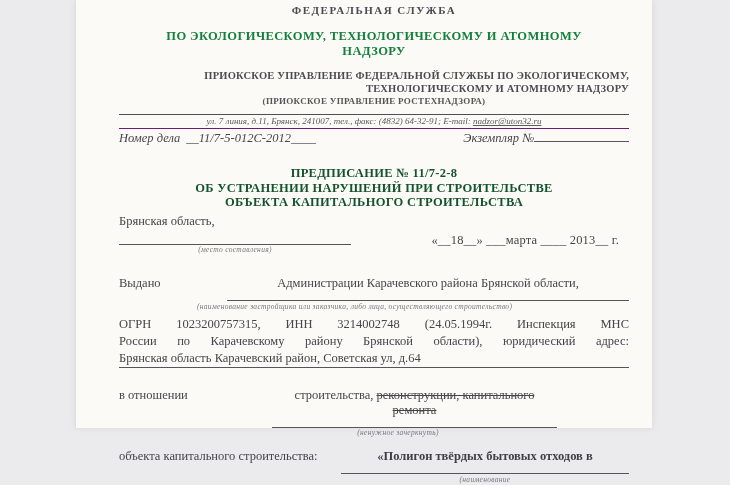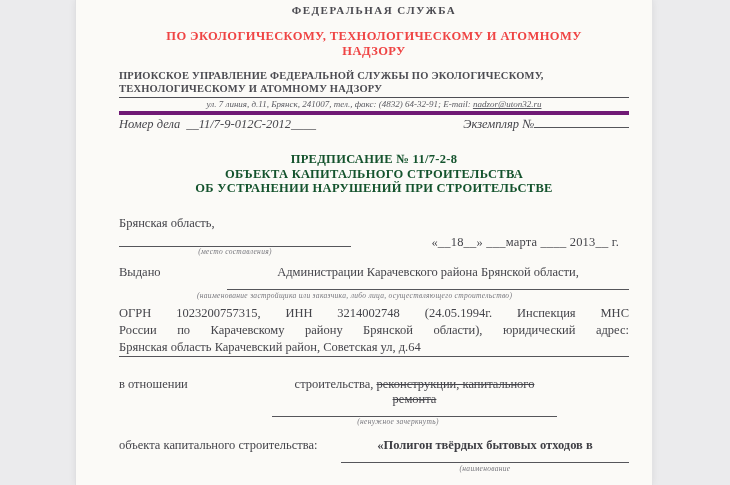--- a/index.html
+++ b/index.html
@@ -1,60 +1,60 @@
 <!DOCTYPE html>
 <html><head>
 <meta charset="utf-8">
 <style>
   * { margin:0; padding:0; box-sizing:border-box; }
   html,body { width:730px; height:485px; overflow:hidden; }
   body { background:#ebebed; font-family:"Liberation Serif","DejaVu Serif",serif; }
 
   .stage { position:relative; width:730px; height:485px; background:#ebebed; }
   .paper {
-    position:absolute; left:75px; top:0; width:578px; height:485px;
+    position:absolute; left:75px; top:0; width:578px; height:428px;
     background:#fbfaf7;
     border-left:1px solid #e0e0e2; border-right:1px solid #e3e3e5;
     box-shadow:0 0 7px rgba(0,0,0,0.07);
   }
   .doc { position:relative; height:100%; padding:4px 23px 0 43px; color:#45454b; font-size:12.5px; }
 
   .h-top   { text-align:center; font-weight:bold; font-size:11px; letter-spacing:1.5px; color:#4b4b51; }
-  .h-main  { margin-top:13px; text-align:center; font-weight:bold; font-size:12.5px; letter-spacing:.4px; line-height:1.22; color:#ef4444; }
-  .h-dept  { margin-top:9px; text-align:left; font-weight:bold; font-size:10.5px; letter-spacing:.2px; line-height:1.28; color:#4b4b51; }
+  .h-main  { margin-top:13px; text-align:center; font-weight:bold; font-size:12.5px; letter-spacing:.4px; line-height:1.22; color:#15803d; }
+  .h-dept  { margin-top:9px; text-align:right; font-weight:bold; font-size:10.5px; letter-spacing:.2px; line-height:1.28; color:#4b4b51; }
   .h-short { margin-top:1px; text-align:center; font-weight:bold; font-size:9px; letter-spacing:.3px; color:#54545a; }
 
   .address {
-    margin-top:2px; border-top:1.5px solid #4e4e54; border-bottom:4px solid #701a75;
+    margin-top:8px; border-top:1.5px solid #4e4e54; border-bottom:1px solid #701a75;
     text-align:center; font-style:italic; font-size:9px; color:#5a5a61; padding:1px 0 2px;
   }
   .address .email { text-decoration:underline; }
 
   .case-row { display:flex; align-items:flex-end;font-style:italic; }
   .case-row .num { margin-left:6px; }
   .case-row .copy-group { margin-left:auto; display:flex; align-items:baseline; }
   .blank-line { display:inline-block; width:95px; height:13px; border-bottom:1px solid #55555a; }
 
   .title { margin-top:20px; text-align:center; font-weight:bold; font-size:12.5px; line-height:1.15; letter-spacing:.3px; color:#14532d; }
 
-  .region { margin-top:20px; }
+  .region { margin-top:4px; }
 
   .place-date-row { margin-top:4px; display:flex; align-items:flex-start; }
   .place-col { width:232px; }
   .place-col .blank-underline { height:12px; border-bottom:1px solid #55555a; }
   .date { margin-left:auto; padding-right:10px; letter-spacing:.2px; }
 
   .caption { font-style:italic; font-size:7.5px; color:#77777d; letter-spacing:.3px; }
   .center { text-align:center; }
 
   .pair-row { display:flex; align-items:baseline; }
   .pair-row .lbl { flex:none; }
   .pair-row .fill { flex:1; border-bottom:1px solid #55555a; text-align:center; padding-bottom:9px; }
 
-  .issued-row { margin-top:9px;gap:30px; }
+  .issued-row { margin-top:22px;gap:30px; }
   .issued-row .lbl { width:78px; }
   .issued-caption { margin-top:1px; margin-left:78px; text-align:left; }
 
   .details { margin-top:5px; line-height:17px; }
   .justify-line { text-align:justify; text-align-last:justify; }
   .underlined-full { border-bottom:1px solid #55555a; }
 
   .regarding-row { margin-top:20px;gap:33px; }
   .regarding-row .lbl { width:120px; }
   .regarding-row .fill { margin-right:72px; }
@@ -80,38 +80,39 @@
       <div class="h-main">
         <div>ПО ЭКОЛОГИЧЕСКОМУ, ТЕХНОЛОГИЧЕСКОМУ И АТОМНОМУ</div>
         <div>НАДЗОРУ</div>
       </div>
 
       <div class="h-dept">
         <div>ПРИОКСКОЕ УПРАВЛЕНИЕ ФЕДЕРАЛЬНОЙ СЛУЖБЫ ПО ЭКОЛОГИЧЕСКОМУ,</div>
         <div>ТЕХНОЛОГИЧЕСКОМУ И АТОМНОМУ НАДЗОРУ</div>
       </div>
 
+      <div class="h-short">(ПРИОКСКОЕ УПРАВЛЕНИЕ РОСТЕХНАДЗОРА)</div>
 
       <div class="address">
         <span>ул. 7 линия, д.11, Брянск, 241007, тел., факс: (4832) 64-32-91; E-mail: </span><span class="email">nadzor@uton32.ru</span>
       </div>
 
       <div class="case-row">
         <span>Номер дела</span>
-        <span class="num">__11/7-9-012С-2012____</span>
+        <span class="num">__11/7-5-012С-2012____</span>
         <span class="copy-group">
           <span>Экземпляр №</span>
           <span class="blank-line"></span>
         </span>
       </div>
 
       <div class="title">
         <div>ПРЕДПИСАНИЕ № 11/7-2-8</div>
+        <div>ОБ УСТРАНЕНИИ НАРУШЕНИЙ ПРИ СТРОИТЕЛЬСТВЕ</div>
         <div>ОБЪЕКТА КАПИТАЛЬНОГО СТРОИТЕЛЬСТВА</div>
-        <div>ОБ УСТРАНЕНИИ НАРУШЕНИЙ ПРИ СТРОИТЕЛЬСТВЕ</div>
       </div>
 
       <div class="region">Брянская область,</div>
 
       <div class="place-date-row">
         <div class="place-col">
           <div class="blank-underline"></div>
           <div class="caption center">(место составления)</div>
         </div>
         <div class="date">«__18__» ___марта ____ 2013__ г.</div>

